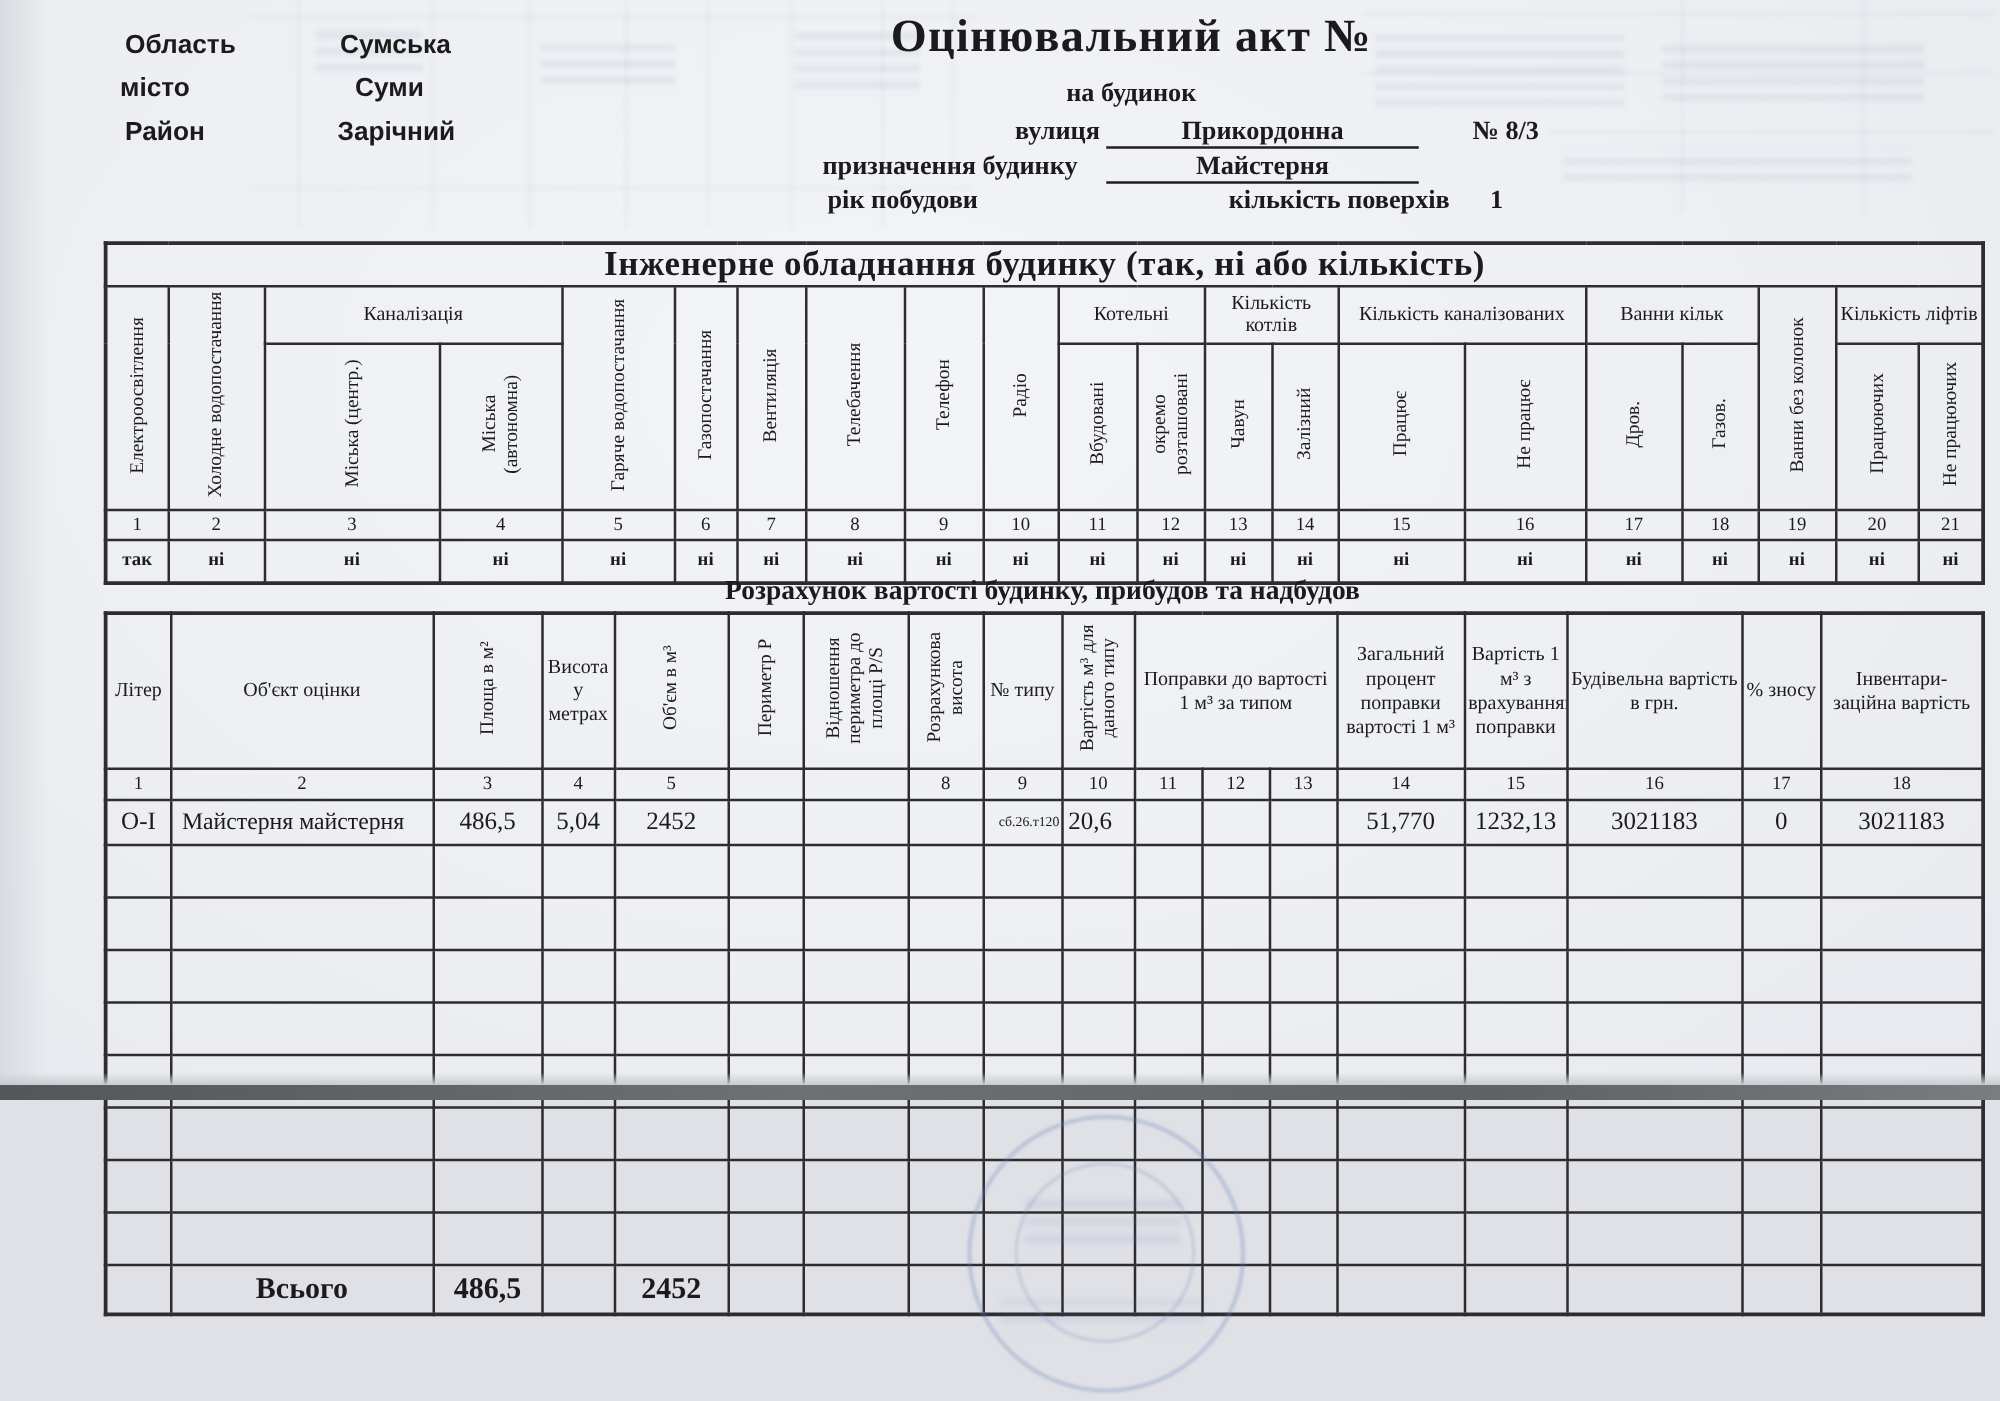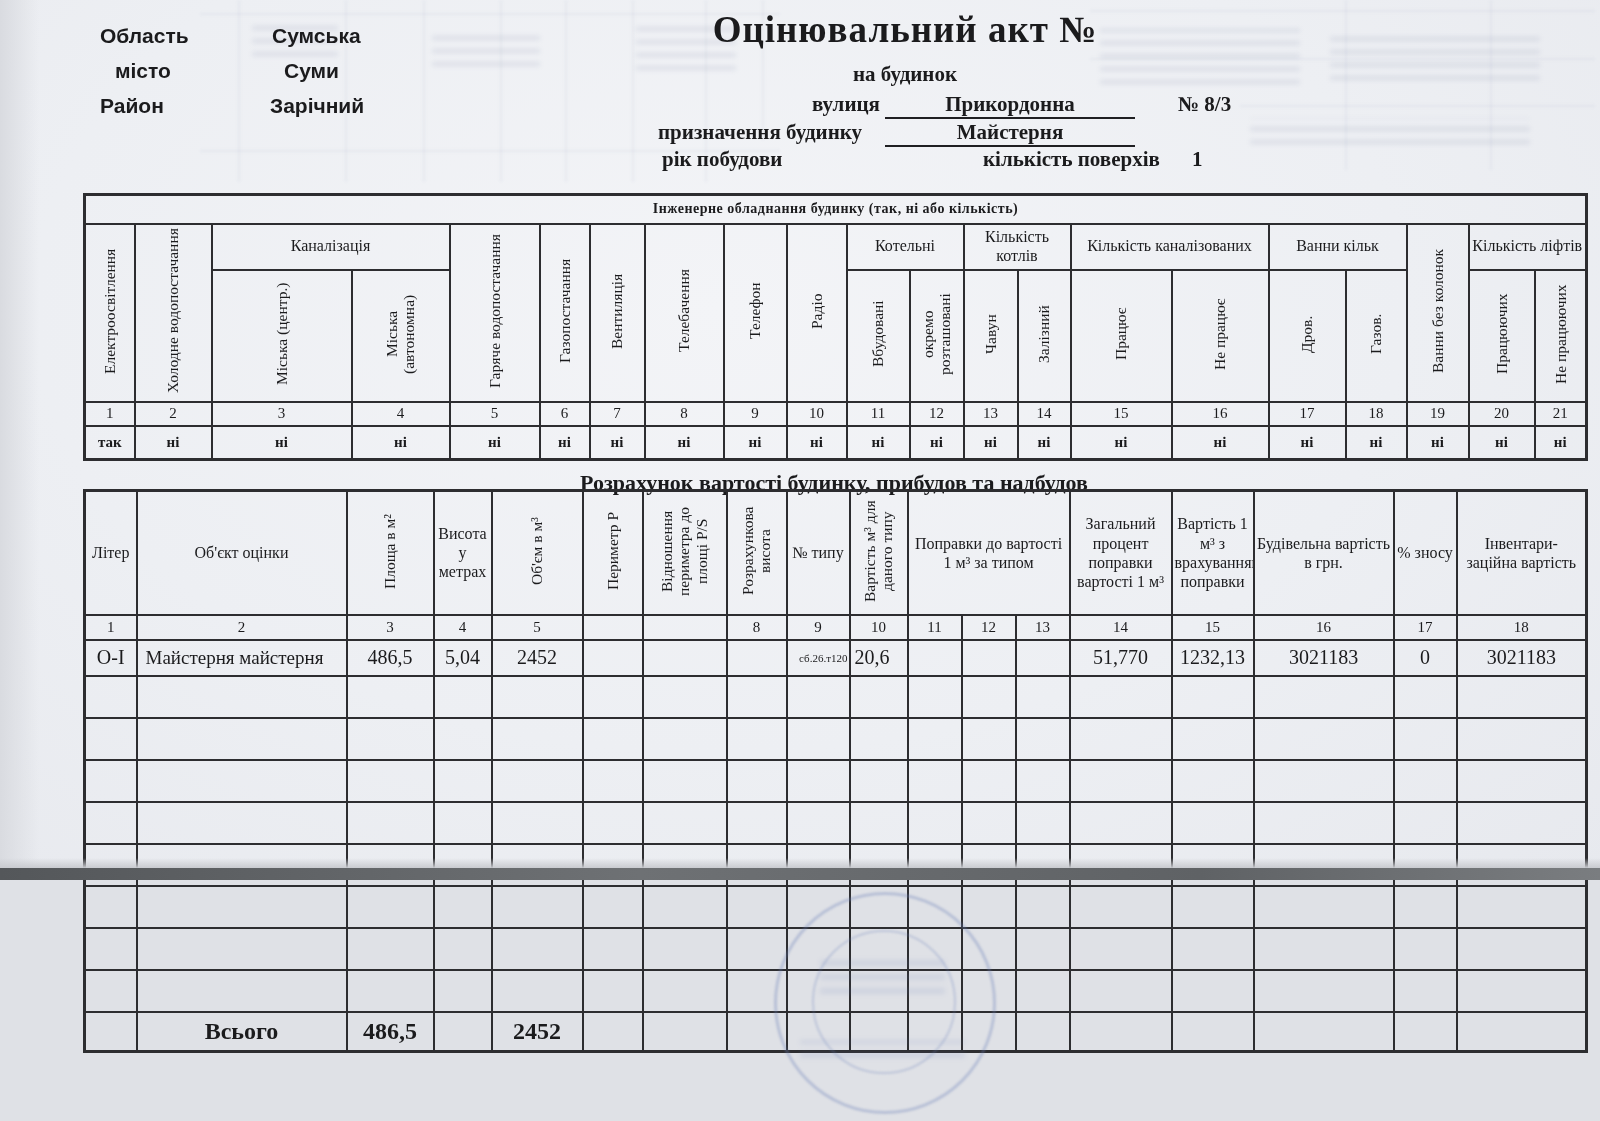--- a/index.html
+++ b/index.html
@@ -26,21 +26,21 @@
   .doc-title{font-weight:bold;font-size:37px;letter-spacing:1px;text-align:center;}
   .center-val{text-align:center;}
   .uline{position:absolute;height:2px;background:#1f1f22;}
 
   
   table.t{position:absolute;border-collapse:collapse;table-layout:fixed;
           width:1502px;left:83px;}
   table.t td{border:2px solid #2d2d30;padding:0 2px;text-align:center;
              vertical-align:middle;overflow:hidden;}
   table.t{border:3px solid #2d2d30;}
-  .ttl{font-weight:bold;font-size:14px;letter-spacing:.5px;}
+  .ttl{font-weight:bold;font-size:28px;letter-spacing:.5px;}
   .grp{font-size:16px;line-height:1.15;}
   .v{display:inline-block;writing-mode:vertical-rl;transform:rotate(180deg);
      text-orientation:mixed;font-size:15.5px;line-height:1.12;}
   .eq  .vfull .v{height:170px;}
   .eq  .vsub  .v{height:126px;}
   .cost .vh   .v{height:116px;}
   .nums td{font-size:15px;}
   .vals td{font-size:15px;font-weight:bold;}
   .cost .hdr td{font-size:16px;line-height:1.2;}
   .data td{font-size:20px;}
@@ -80,21 +80,21 @@
   <div class="g" style="left:1490px;top:0;width:2px;height:170px;"></div>
   <div class="gb" style="left:252px;top:22px;width:86px;height:42px;"></div>
   <div class="gb" style="left:432px;top:28px;width:108px;height:46px;"></div>
   <div class="gb" style="left:636px;top:26px;width:100px;height:52px;"></div>
   <div class="gb" style="left:1100px;top:28px;width:200px;height:64px;"></div>
   <div class="gb" style="left:1330px;top:32px;width:210px;height:56px;"></div>
   <div class="gb" style="left:1250px;top:118px;width:280px;height:34px;"></div>
 
   <div class="abs lbl" style="left:100px;top:24px;">Область</div>
   <div class="abs lbl" style="left:272px;top:24px;">Сумська</div>
-  <div class="abs lbl" style="left:115px;top:59px;">місто</div>
+  <div class="abs lbl" style="left:96px;top:59px;">місто</div>
   <div class="abs lbl" style="left:284px;top:59px;">Суми</div>
   <div class="abs lbl" style="left:100px;top:94px;">Район</div>
   <div class="abs lbl" style="left:270px;top:94px;">Зарічний</div>
 
   <div class="abs ser center-val" style="left:700px;top:62px;width:410px;">на будинок</div>
   <div class="abs doc-title" style="left:640px;top:8px;width:530px;">Оцінювальний акт №</div>
 
   <div class="abs ser" style="left:812px;top:92px;">вулиця</div>
   <div class="abs ser center-val" style="left:885px;top:92px;width:250px;">Прикордонна</div>
   <div class="uline" style="left:885px;top:117px;width:250px;"></div>
@@ -209,21 +209,21 @@
         <td>ні</td>
         <td>ні</td>
         <td>ні</td>
         <td>ні</td>
         <td>ні</td>
         <td>ні</td>
       </tr>
     </tbody>
   </table>
 
-  <div class="heading2" style="top:459px;margin-top:11px;">Розрахунок вартості будинку, прибудов та надбудов</div>
+  <div class="heading2" style="top:459px;">Розрахунок вартості будинку, прибудов та надбудов</div>
 
   <table class="t cost" style="top:489px;">
     <colgroup>
       <col style="width:52px">
         <col style="width:210px">
         <col style="width:87px">
         <col style="width:58px">
       <col style="width:91px">
         <col style="width:60px">
         <col style="width:84px">

